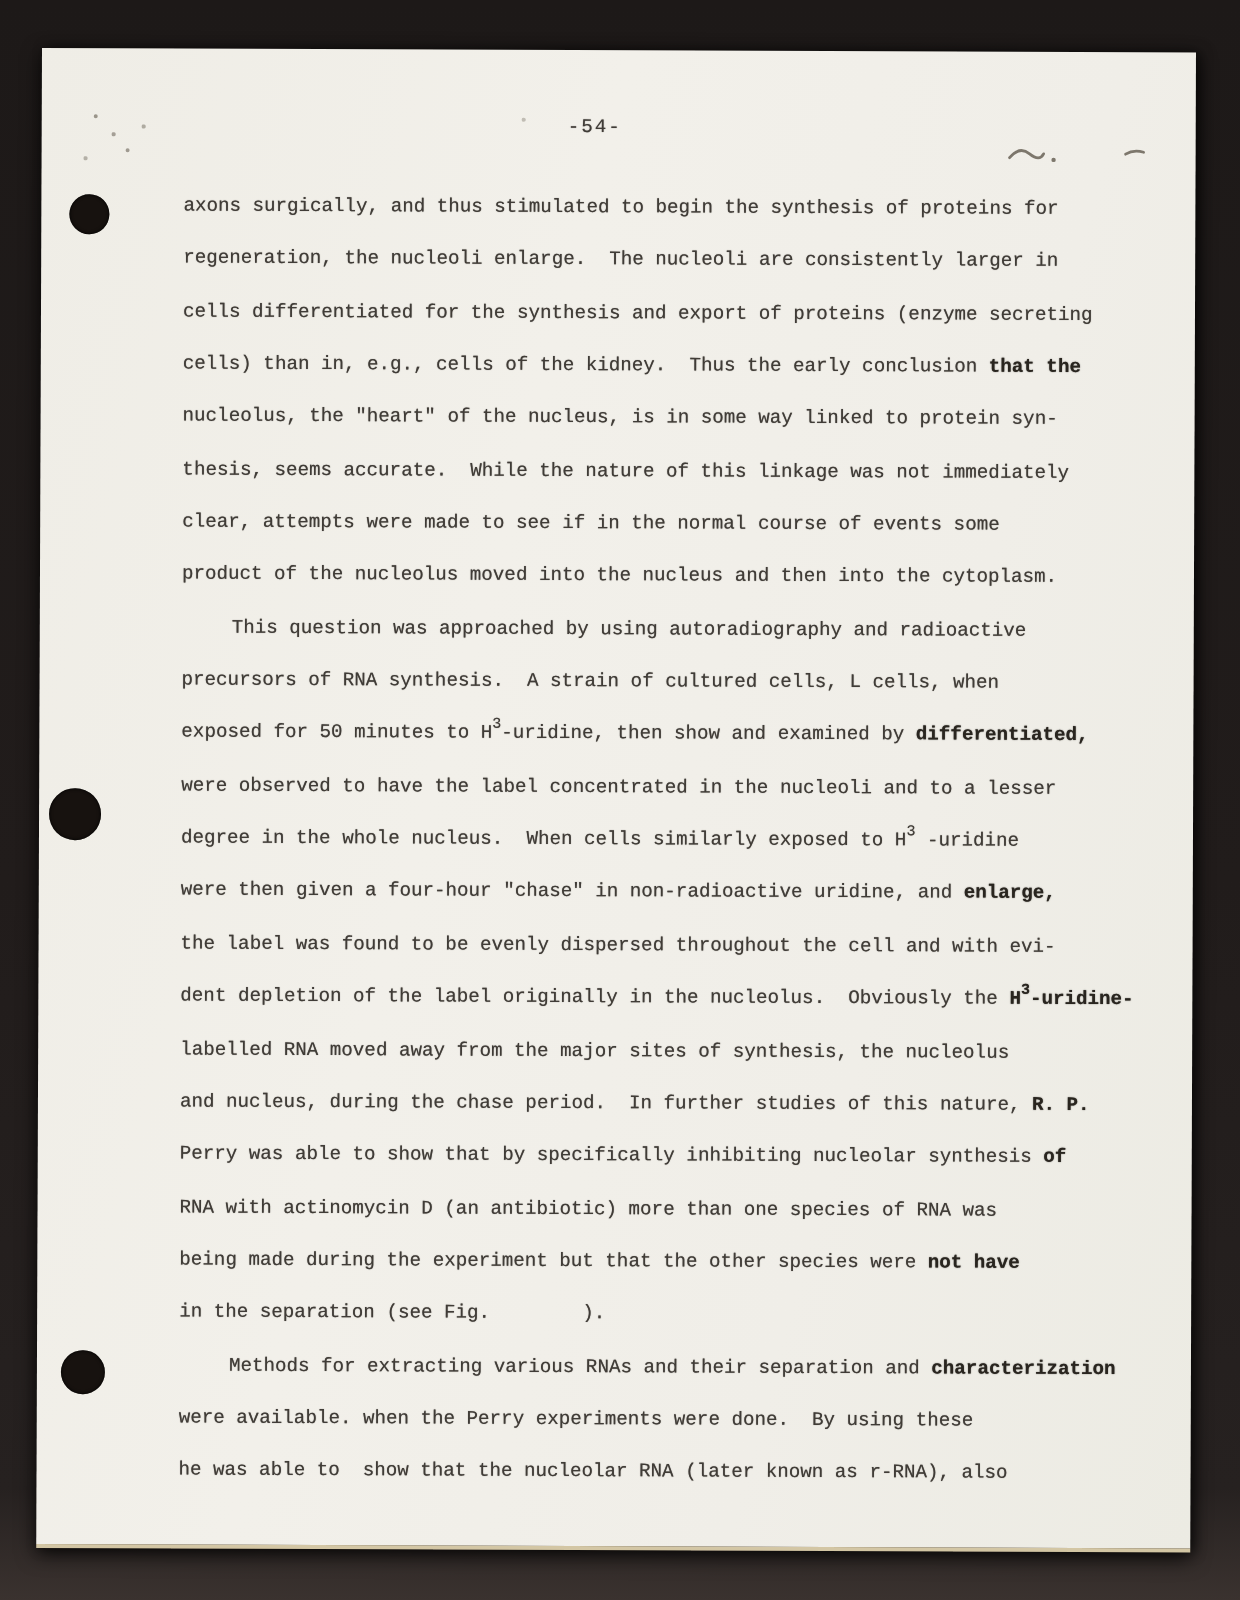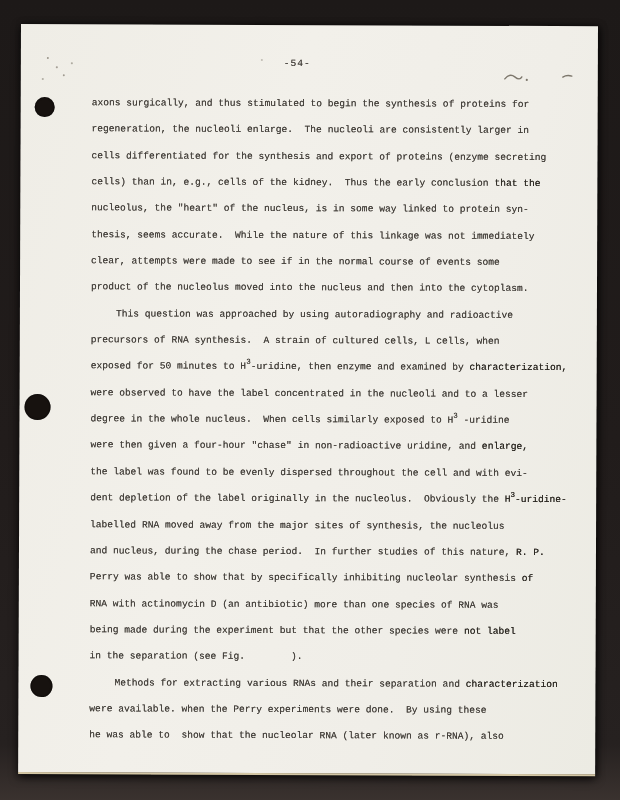--- a/index.html
+++ b/index.html
@@ -28,21 +28,21 @@
     position:absolute;top:33px;left:0;width:100%;margin-left:-12px;
     text-align:center;font-size:9.6px;letter-spacing:1px;color:var(--ink);
     text-shadow:0 0 0.5px rgba(64,60,55,.7);
   }
   .text{position:absolute;left:71px;top:66px;right:18px;color:var(--ink);}
   .line{
     white-space:pre;font-size:9.6px;line-height:26.35px;height:26.35px;
     text-shadow:0 0 0.45px rgba(64,60,55,.75);
   }
   .line.indent{padding-left:25px;}
-  .line .b{font-weight:normal;color:var(--ink-bold);text-shadow:0 0 0.6px rgba(30,27,23,.8);}
+  .line .b{font-weight:bold;color:var(--ink-bold);text-shadow:0 0 0.6px rgba(30,27,23,.8);}
   .line .sup{font-size:7.5px;position:relative;top:-5px;}
   .speck{position:absolute;border-radius:50%;background:#847e73;}
   .speck.s1{left:26px;top:33px;width:2px;height:2px;opacity:.8;}
   .speck.s2{left:35px;top:42px;width:1.5px;height:1.5px;opacity:.7;}
   .speck.s3{left:42px;top:50px;width:2px;height:2px;opacity:.75;}
   .speck.s4{left:50px;top:38px;width:1.5px;height:1.5px;opacity:.6;}
   .speck.s5{left:21px;top:54px;width:1.5px;height:1.5px;opacity:.55;}
   .speck.s6{left:240px;top:34px;width:2px;height:1.5px;opacity:.45;}
   .mark{position:absolute;}
   .mark.squiggle{left:482px;top:45px;}
@@ -81,30 +81,30 @@
         <div class="line"><span>axons surgically, and thus stimulated to begin the synthesis of proteins for</span></div>
         <div class="line"><span>regeneration, the nucleoli enlarge.  The nucleoli are consistently larger in</span></div>
         <div class="line"><span>cells differentiated for the synthesis and export of proteins (enzyme secreting</span></div>
         <div class="line"><span>cells) than in, e.g., cells of the kidney.  Thus the early conclusion </span><span class="b">that the</span></div>
         <div class="line"><span>nucleolus, the "heart" of the nucleus, is in some way linked to protein syn-</span></div>
         <div class="line"><span>thesis, seems accurate.  While the nature of this linkage was not immediately</span></div>
         <div class="line"><span>clear, attempts were made to see if in the normal course of events some</span></div>
         <div class="line"><span>product of the nucleolus moved into the nucleus and then into the cytoplasm.</span></div>
         <div class="line indent"><span>This question was approached by using autoradiography and radioactive</span></div>
         <div class="line"><span>precursors of RNA synthesis.  A strain of cultured cells, L cells, when</span></div>
-        <div class="line"><span>exposed for 50 minutes to H</span><span class="sup">3</span><span>-uridine, then enzyme and examined by </span><span class="b">characterization,</span></div>
+        <div class="line"><span>exposed for 50 minutes to H</span><span class="sup">3</span><span>-uridine, then show and examined by </span><span class="b">differentiated,</span></div>
         <div class="line"><span>were observed to have the label concentrated in the nucleoli and to a lesser</span></div>
         <div class="line"><span>degree in the whole nucleus.  When cells similarly exposed to H</span><span class="sup">3</span><span> -uridine</span></div>
         <div class="line"><span>were then given a four-hour "chase" in non-radioactive uridine, and </span><span class="b">enlarge,</span></div>
         <div class="line"><span>the label was found to be evenly dispersed throughout the cell and with evi-</span></div>
         <div class="line"><span>dent depletion of the label originally in the nucleolus.  Obviously the </span><span class="b">H</span><span class="b sup">3</span><span class="b">-uridine-</span></div>
         <div class="line"><span>labelled RNA moved away from the major sites of synthesis, the nucleolus</span></div>
         <div class="line"><span>and nucleus, during the chase period.  In further studies of this nature, </span><span class="b">R. P.</span></div>
         <div class="line"><span>Perry was able to show that by specifically inhibiting nucleolar synthesis </span><span class="b">of</span></div>
         <div class="line"><span>RNA with actinomycin D (an antibiotic) more than one species of RNA was</span></div>
-        <div class="line"><span>being made during the experiment but that the other species were </span><span class="b">not label</span></div>
+        <div class="line"><span>being made during the experiment but that the other species were </span><span class="b">not have</span></div>
         <div class="line"><span>in the separation (see Fig.        ).</span></div>
         <div class="line indent"><span>Methods for extracting various RNAs and their separation and </span><span class="b">characterization</span></div>
         <div class="line"><span>were available. when the Perry experiments were done.  By using these</span></div>
         <div class="line"><span>he was able to  show that the nucleolar RNA (later known as r-RNA), also</span></div>
       </div>
   </div>
 </div>
 
 </body></html>

